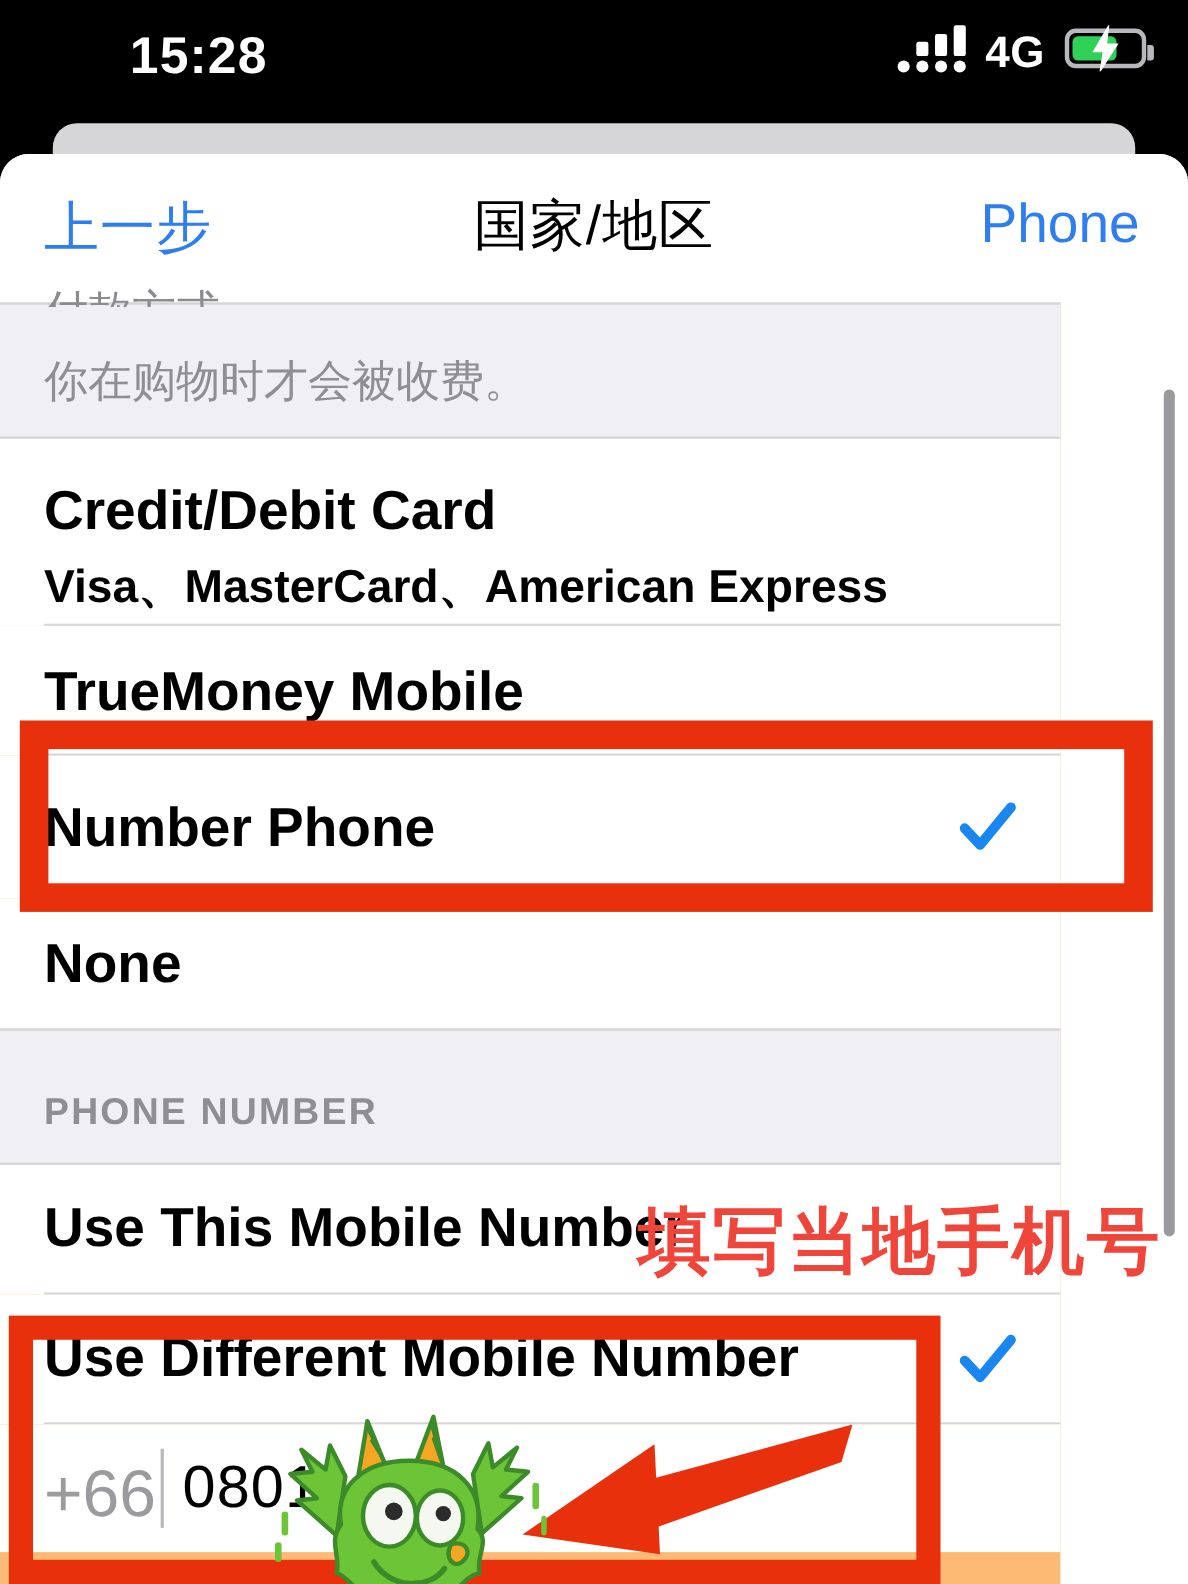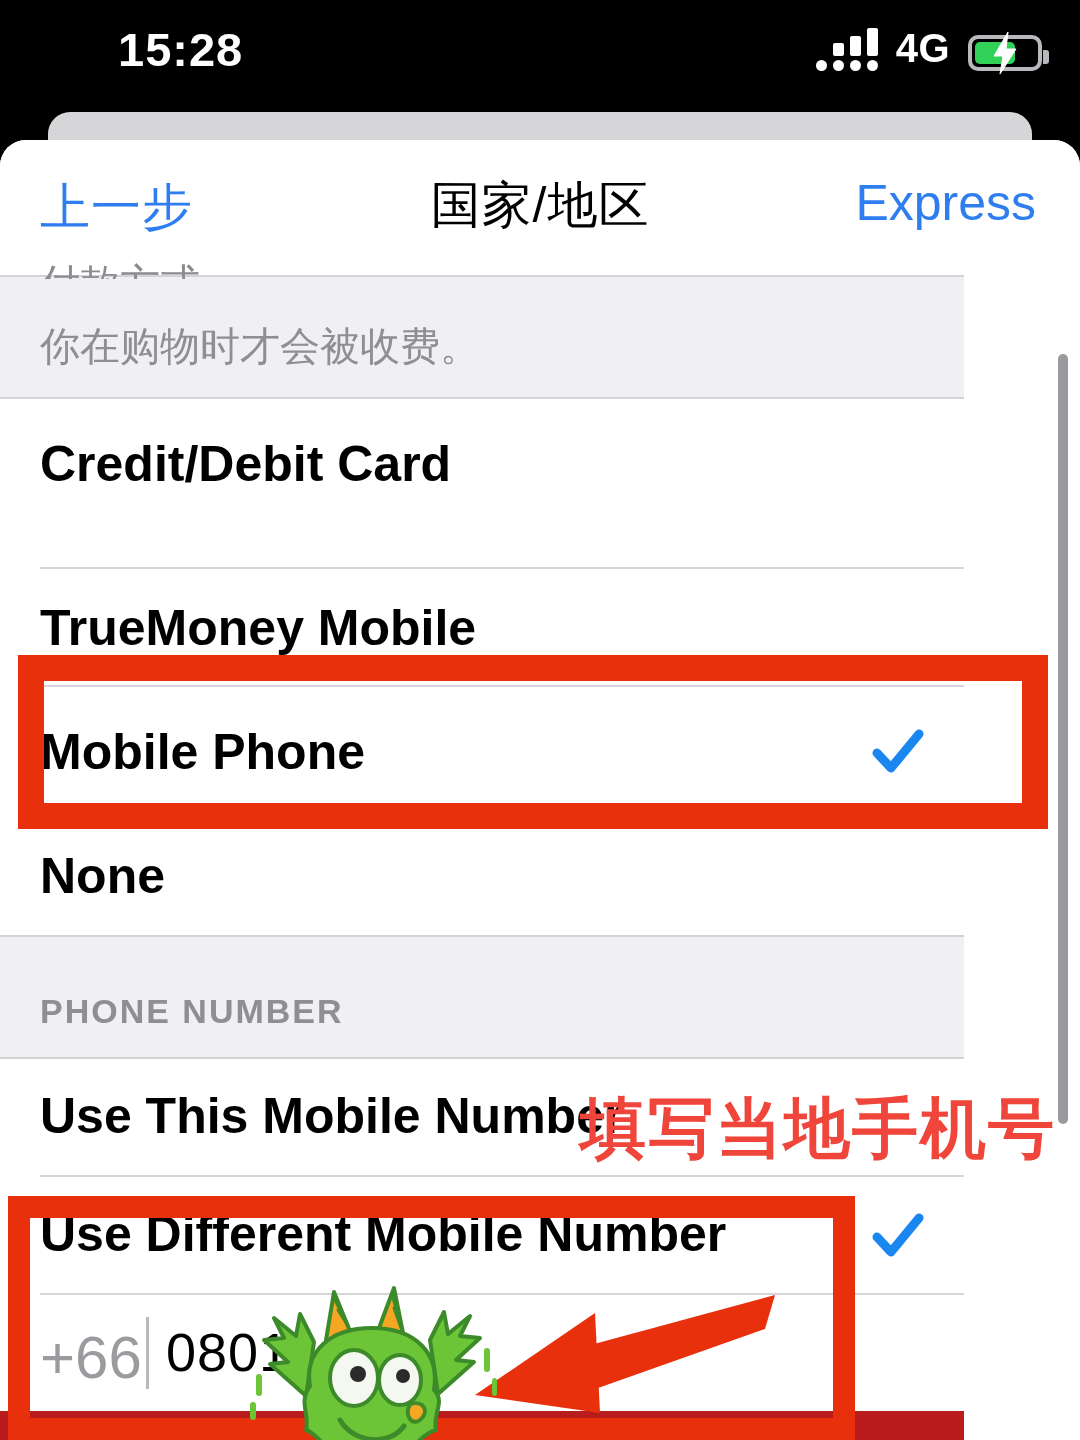--- a/index.html
+++ b/index.html
@@ -14,21 +14,21 @@
   #status-bar{
     position:absolute; top:0; left:0; width:1080px; height:112px;
     background:#000; color:#fff;
   }
   #status-time{
     position:absolute; left:118px; top:22px;
     font-size:47px; font-weight:700; letter-spacing:1px;
   }
   #status-right{
     position:absolute; right:38px; top:26px;
-    display:flex; align-items:flex-end; gap:18px;
+    display:flex; align-items:flex-start; gap:18px;
   }
   .sig-wrap{ display:flex; align-items:flex-end; gap:6px; height:40px; }
   .sig-col{ display:flex; flex-direction:column; align-items:center; justify-content:flex-end; gap:4px; }
   .sig-dot{ width:11px; height:11px; border-radius:50%; background:#fff; }
   .sig-bar{ width:11px; background:#fff; border-radius:2px; }
   .sb1{ height:0px; } .sb2{ height:13px; } .sb3{ height:20px; } .sb4{ height:28px; }
   #net-type{ font-size:40px; font-weight:600; letter-spacing:0.5px; }
   #battery{
     position:relative; width:74px; height:36px;
     border:4px solid #b9b9bd; border-radius:10px; background:transparent;
@@ -70,21 +70,21 @@
     font-size:50px; font-weight:400; color:#000; letter-spacing:1px;
   }
   #nav-submit{
     position:absolute; right:44px; top:34px;
     font-size:50px; color:#2f7ef0;
   }
 
   
   #content{
     position:absolute; left:0; top:135px; width:964px; height:1165px;
-    background:#b91c1c;
+    background:#fdba74;
   }
 
   .section-gap{
     background:#f0eff4;
     border-top:2px solid #d3d3d8;
     border-bottom:2px solid #d3d3d8;
     position:relative;
   }
   .clip-note{
     position:absolute; left:40px; top:-16px;
@@ -194,42 +194,43 @@
   </div>
 </div>
 
 <div id="sheet-back"></div>
 
 <div id="sheet">
 
   <div id="nav-bar">
     <div id="nav-back">上一步</div>
     <div id="nav-title">国家/地区</div>
-    <div id="nav-submit">Express</div>
+    <div id="nav-submit">Phone</div>
   </div>
 
   <div id="content">
 
     <div class="section-gap" style="height:124px;">
       <div class="clip-note">付款方式</div>
       <div class="gap-text" style="top:42px;">你在购物时才会被收费。</div>
     </div>
 
     <div class="row" style="height:170px; padding-top:36px;">
       <div class="row-title">Credit/Debit Card</div>
+      <div class="row-sub" style="margin-top:12px;">Visa、MasterCard、American Express</div>
       <div class="row-sep"></div>
     </div>
 
     <div class="row" style="height:118px; padding-top:30px;">
       <div class="row-title">TrueMoney Mobile</div>
       <div class="row-sep"></div>
     </div>
 
     <div class="row" style="height:130px; padding-top:36px;">
-      <div class="row-title">Mobile Phone</div>
+      <div class="row-title">Number Phone</div>
       <svg class="check" viewBox="0 0 52 52">
         <polyline points="5,27 19,42 47,8" fill="none" stroke="#1a86f0" stroke-width="9" stroke-linecap="round" stroke-linejoin="round"></polyline>
       </svg>
       <div class="row-sep"></div>
     </div>
 
     <div class="row" style="height:118px; padding-top:30px;">
       <div class="row-title">None</div>
     </div>
 

